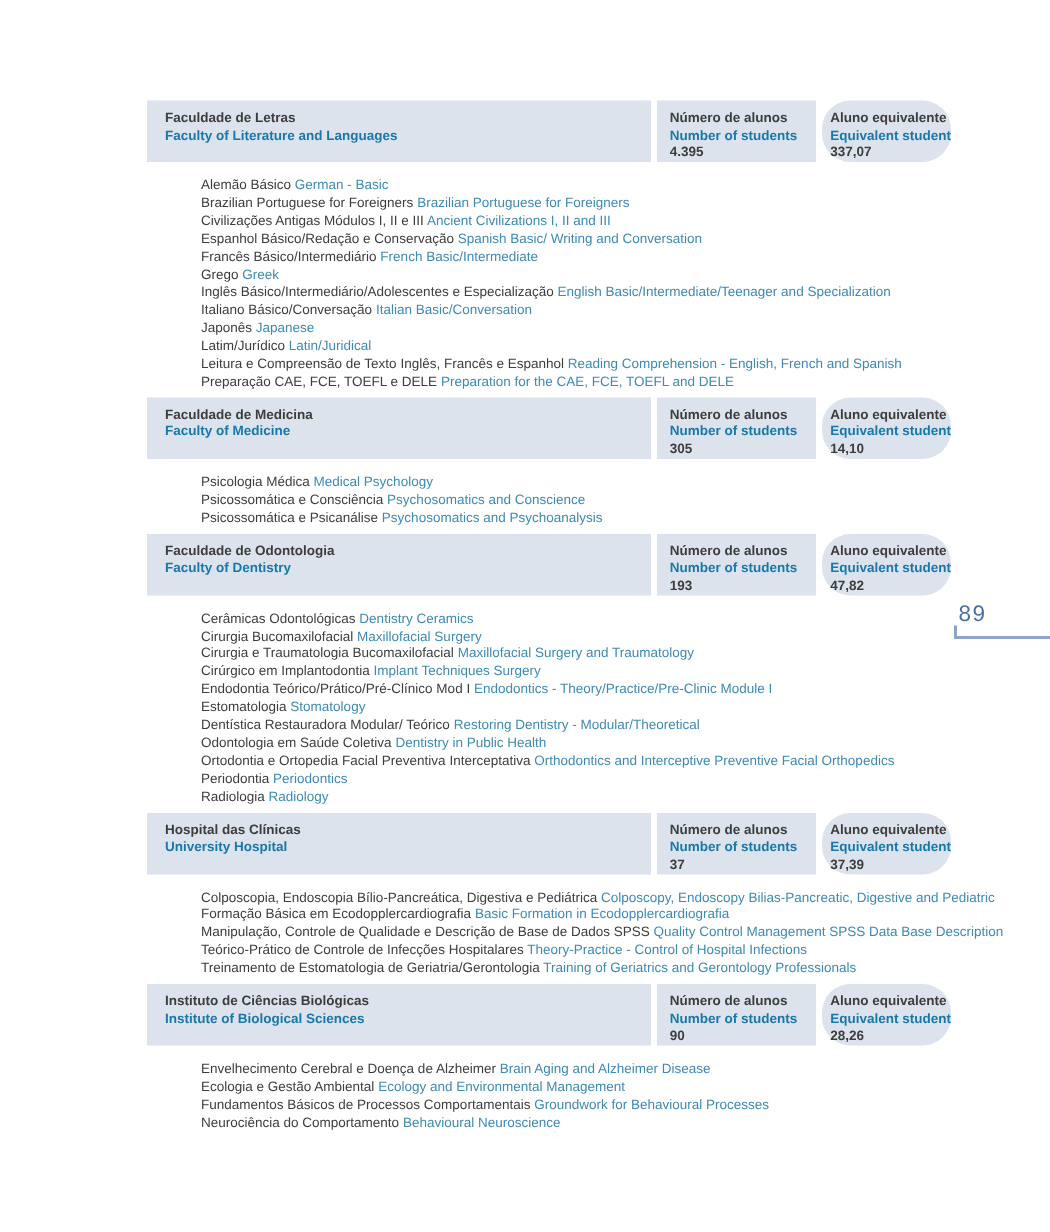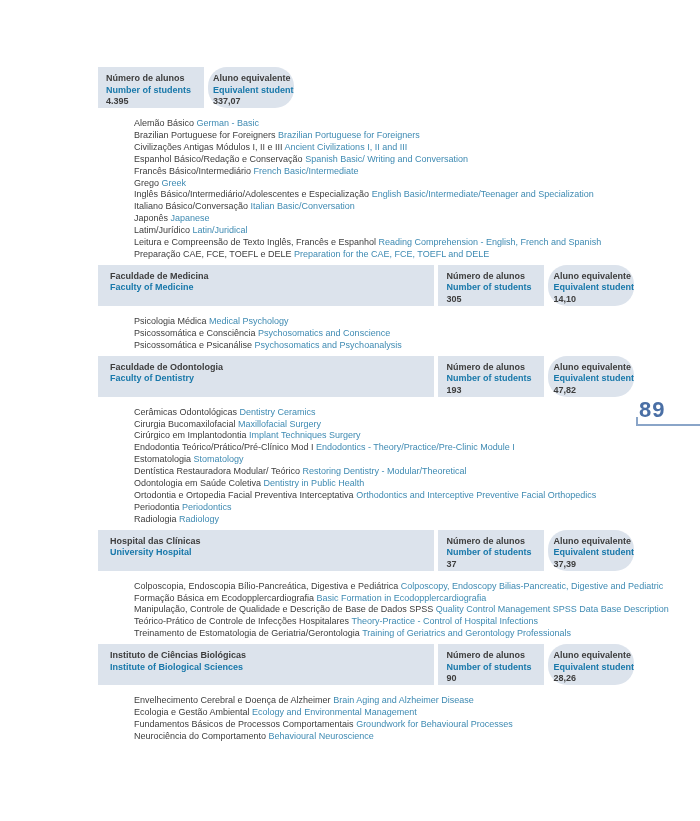--- a/index.html
+++ b/index.html
@@ -22,31 +22,35 @@
   .seg-col2{flex:0 0 74px;padding-left:5px;border-radius:19px;}
   .bar-line{font-size:9px;line-height:11.5px;white-space:nowrap;}
   .bar-pt{color:var(--pt-color);font-weight:bold;}
   .bar-en{color:var(--en-header-color);font-weight:bold;}
   .bar-val{color:var(--pt-color);font-weight:bold;}
   ul.courses{list-style:none;margin:10px 0 4px 13px;padding:0;}
   ul.courses li{font-size:9px;line-height:11.9px;white-space:nowrap;margin-left:23px;}
   .course-pt{color:var(--pt-color);}
   .course-en{color:var(--en-body-color);}
   .pagenum-block{position:absolute;left:636px;top:399px;width:64px;}
-  .pagenum{font-size:22px;font-weight:bold;letter-spacing:1px;color:var(--pagenum-color);padding-left:3px;line-height:22px;}
+  .pagenum{font-size:15px;font-weight:normal;letter-spacing:1px;color:var(--pagenum-color);padding-left:3px;line-height:22px;}
   .pagenum-rule{position:relative;margin-top:3px;height:0;border-top:2px solid var(--rule-color);}
   .pagenum-rule::before{content:"";position:absolute;left:0;top:-9px;width:2px;height:9px;background:var(--rule-color);}
 </style>
 </head>
 <body>
 
 <div class="page">
   <div class="content" id="sections-root">
   <section class="faculty-section">
     <header class="bar">
+      <div class="seg seg-title">
+        <div class="bar-line bar-pt">Faculdade de Letras</div>
+        <div class="bar-line bar-en">Faculty of Literature and Languages</div>
+      </div>
       <div class="seg seg-col">
         <div class="bar-line bar-pt">Número de alunos</div>
         <div class="bar-line bar-en">Number of students</div>
         <div class="bar-line bar-val">4.395</div>
       </div>
       <div class="seg seg-col2">
         <div class="bar-line bar-pt">Aluno equivalente</div>
         <div class="bar-line bar-en">Equivalent student</div>
         <div class="bar-line bar-val">337,07</div>
       </div>
@@ -104,20 +108,21 @@
       </div>
       <div class="seg seg-col2">
         <div class="bar-line bar-pt">Aluno equivalente</div>
         <div class="bar-line bar-en">Equivalent student</div>
         <div class="bar-line bar-val">47,82</div>
       </div>
     </header>
     <ul class="courses">
           <li><span class="course-pt">Cerâmicas Odontológicas</span> <span class="course-en">Dentistry Ceramics</span></li>
           <li><span class="course-pt">Cirurgia Bucomaxilofacial</span> <span class="course-en">Maxillofacial Surgery</span></li>
+          <li><span class="course-pt">Cirurgia e Traumatologia Bucomaxilofacial</span> <span class="course-en">Maxillofacial Surgery and Traumatology</span></li>
           <li><span class="course-pt">Cirúrgico em Implantodontia</span> <span class="course-en">Implant Techniques Surgery</span></li>
           <li><span class="course-pt">Endodontia Teórico/Prático/Pré-Clínico Mod I</span> <span class="course-en">Endodontics - Theory/Practice/Pre-Clinic Module I</span></li>
           <li><span class="course-pt">Estomatologia</span> <span class="course-en">Stomatology</span></li>
           <li><span class="course-pt">Dentística Restauradora Modular/ Teórico</span> <span class="course-en">Restoring Dentistry - Modular/Theoretical</span></li>
           <li><span class="course-pt">Odontologia em Saúde Coletiva</span> <span class="course-en">Dentistry in Public Health</span></li>
           <li><span class="course-pt">Ortodontia e Ortopedia Facial Preventiva Interceptativa</span> <span class="course-en">Orthodontics and Interceptive Preventive Facial Orthopedics</span></li>
           <li><span class="course-pt">Periodontia</span> <span class="course-en">Periodontics</span></li>
           <li><span class="course-pt">Radiologia</span> <span class="course-en">Radiology</span></li>
         </ul>
   </section>

